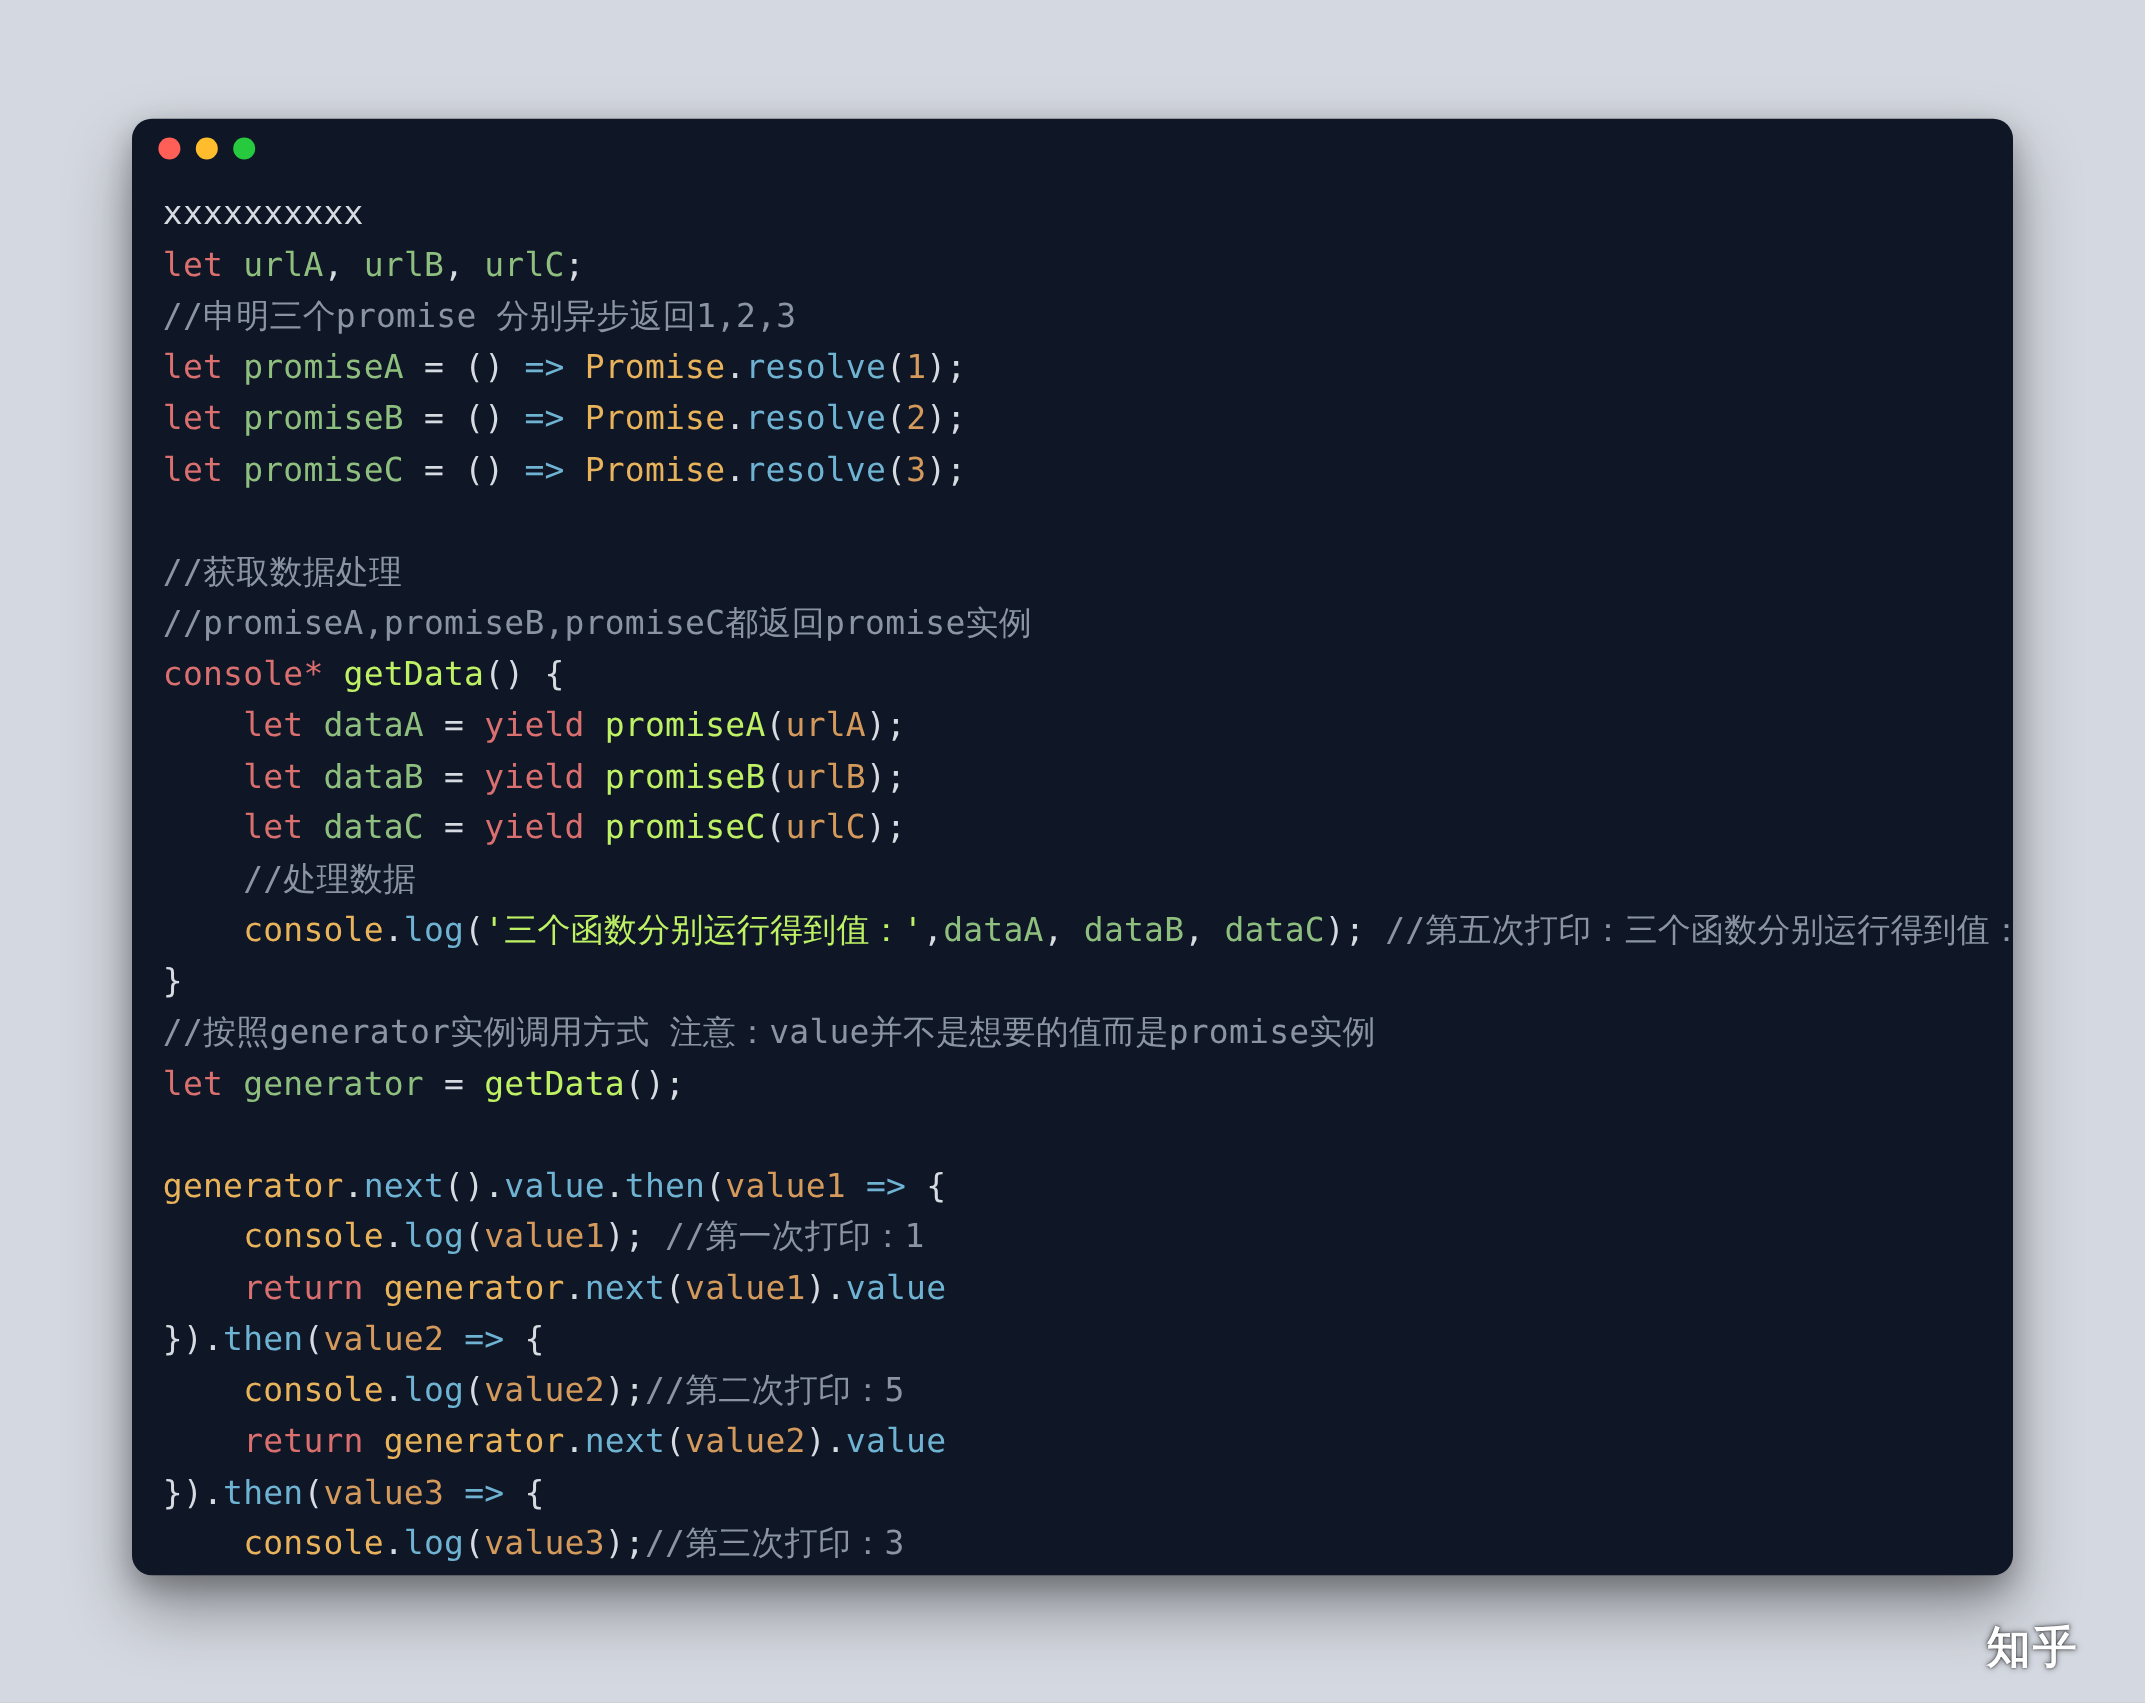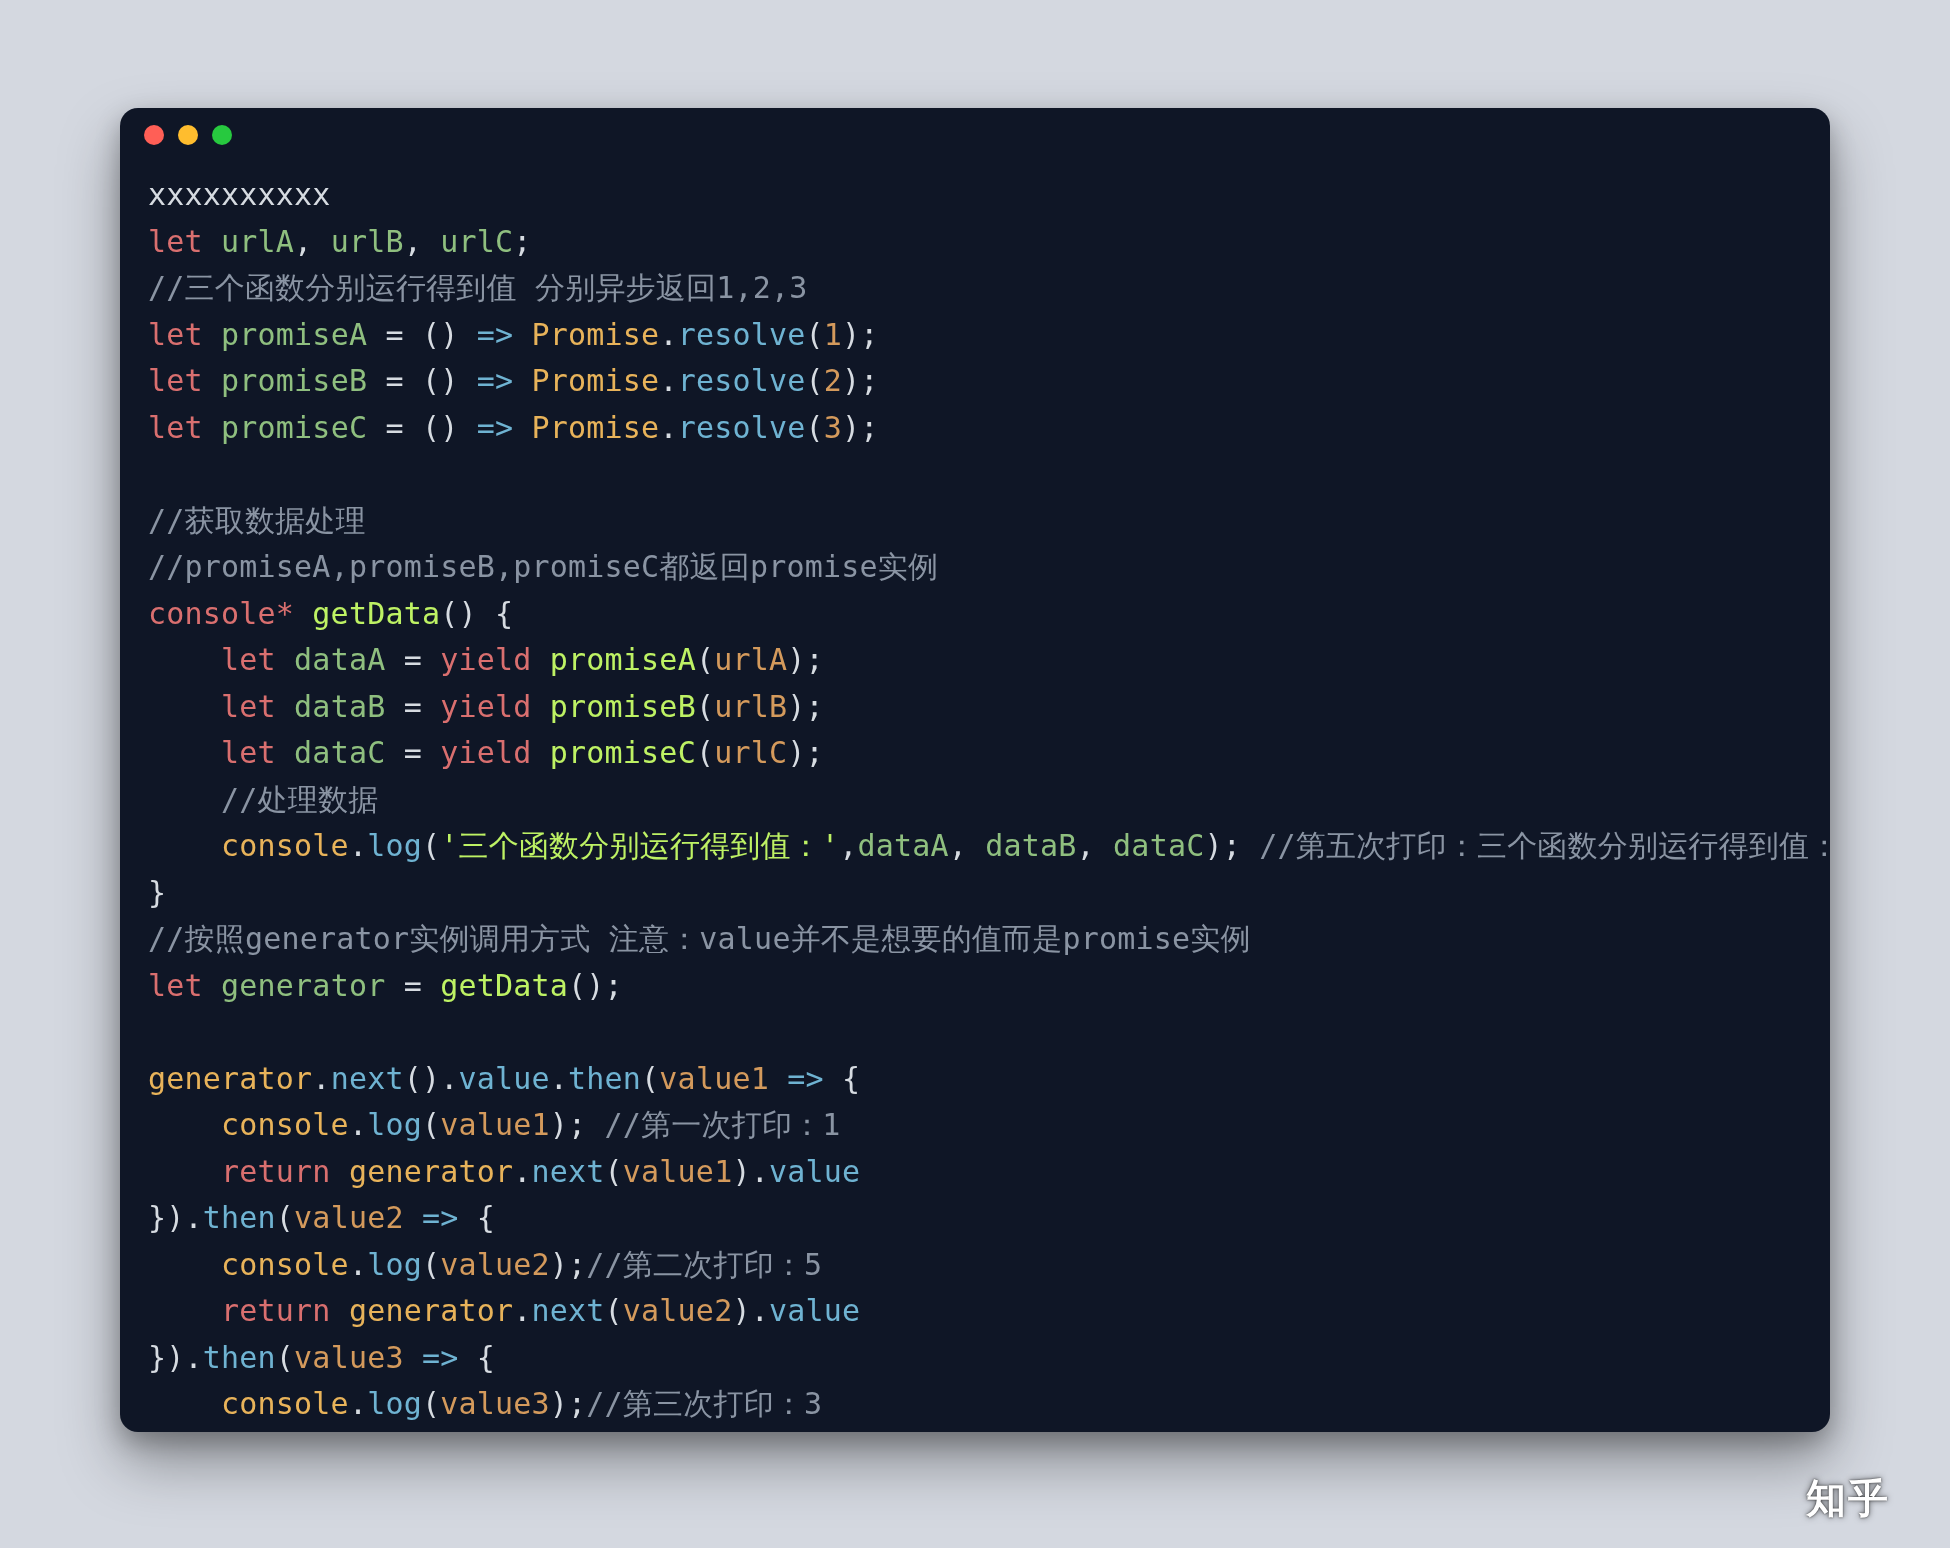--- a/index.html
+++ b/index.html
@@ -93,21 +93,21 @@
 
   <div class="window">
     <div class="titlebar">
       <div class="dot red"></div>
       <div class="dot yellow"></div>
       <div class="dot green"></div>
     </div>
 
 <div class="code"><span>xxxxxxxxxx</span>
 <span class="kw">let</span> <span class="ident">urlA</span>, <span class="ident">urlB</span>, <span class="ident">urlC</span>;
-<span class="cmt">//三个函数分别运行得到值 分别异步返回1,2,3</span>
+<span class="cmt">//申明三个promise 分别异步返回1,2,3</span>
 <span class="kw">let</span> <span class="ident">promiseA</span> = () <span class="op">=&gt;</span> <span class="typ">Promise</span>.<span class="prop">resolve</span>(<span class="num">1</span>);
 <span class="kw">let</span> <span class="ident">promiseB</span> = () <span class="op">=&gt;</span> <span class="typ">Promise</span>.<span class="prop">resolve</span>(<span class="num">2</span>);
 <span class="kw">let</span> <span class="ident">promiseC</span> = () <span class="op">=&gt;</span> <span class="typ">Promise</span>.<span class="prop">resolve</span>(<span class="num">3</span>);
 
 <span class="cmt">//获取数据处理</span>
 <span class="cmt">//promiseA,promiseB,promiseC都返回promise实例</span>
 <span class="kw">console*</span> <span class="fn">getData</span>() {
     <span class="kw">let</span> <span class="ident">dataA</span> = <span class="kw">yield</span> <span class="fn">promiseA</span>(<span class="param">urlA</span>);
     <span class="kw">let</span> <span class="ident">dataB</span> = <span class="kw">yield</span> <span class="fn">promiseB</span>(<span class="param">urlB</span>);
     <span class="kw">let</span> <span class="ident">dataC</span> = <span class="kw">yield</span> <span class="fn">promiseC</span>(<span class="param">urlC</span>);

